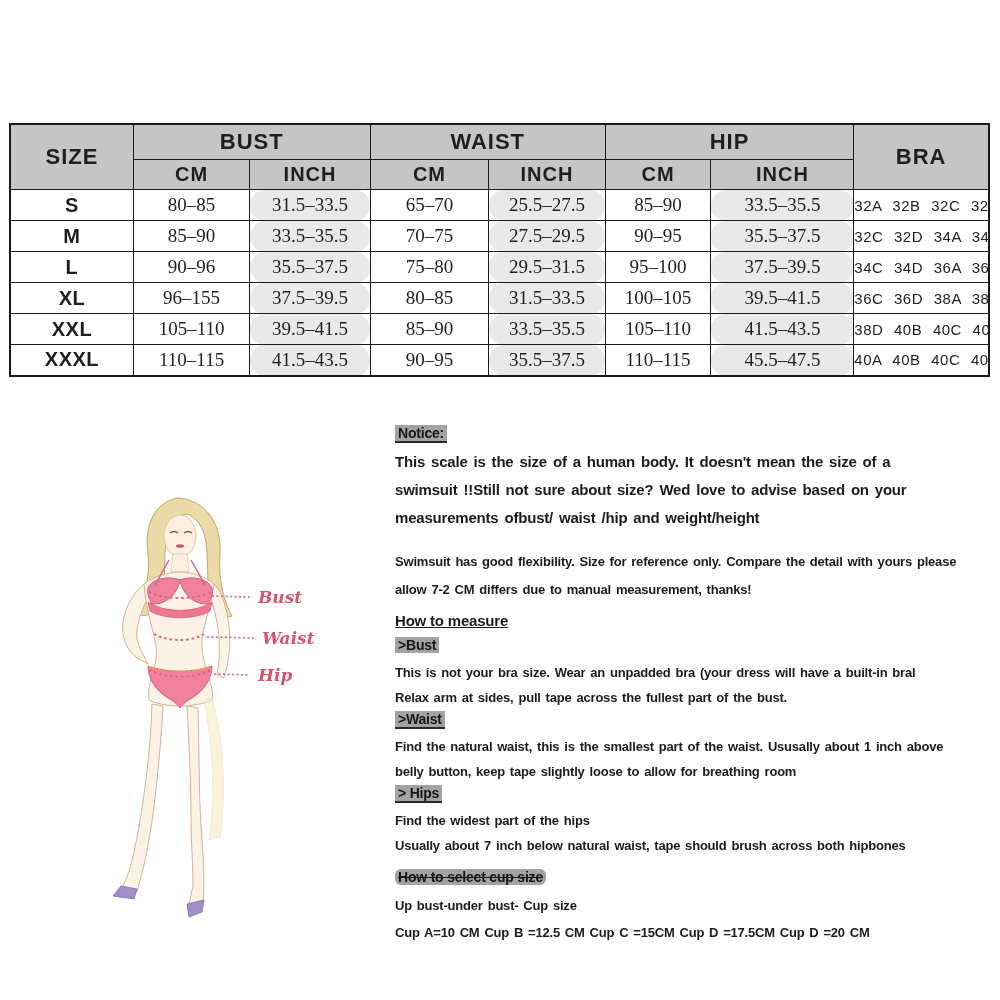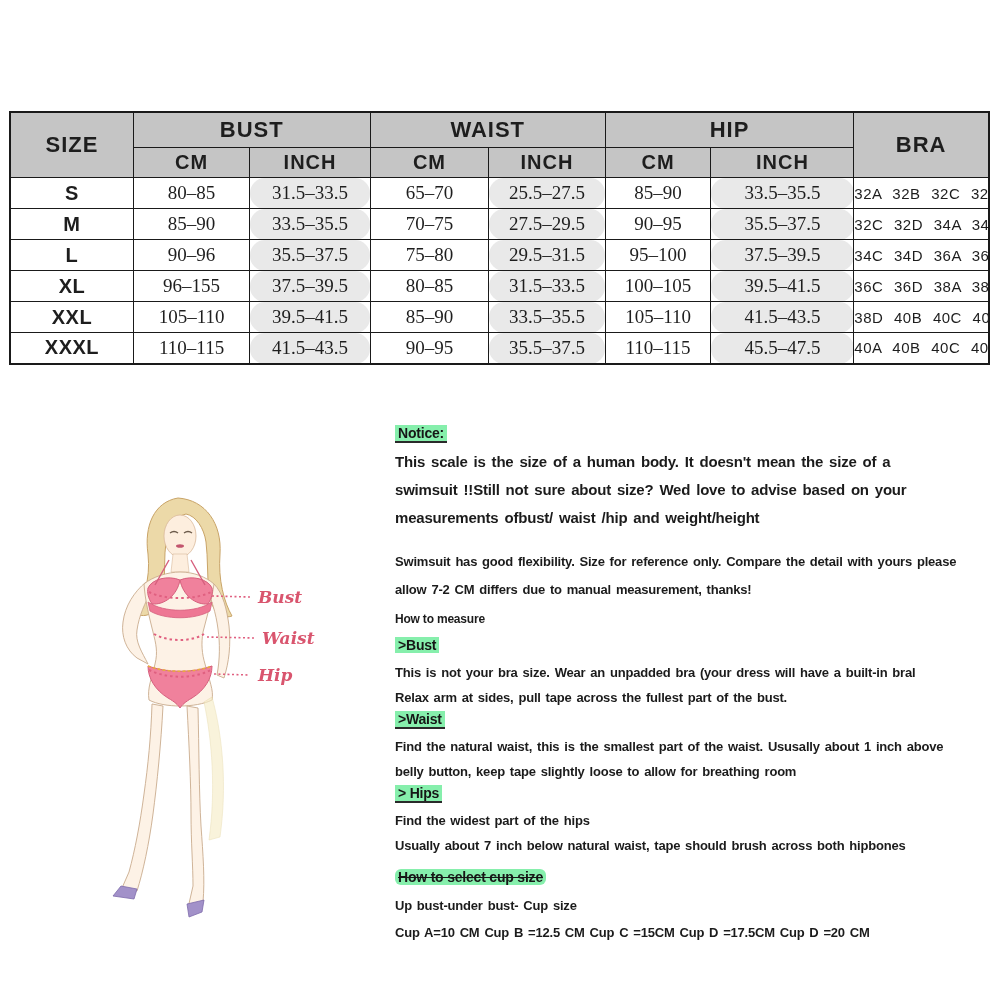--- a/index.html
+++ b/index.html
@@ -2,21 +2,21 @@
 <html><head>
 <meta charset="utf-8">
 <style>
   html,body{margin:0;padding:0;}
   body{
     width:1000px;height:1000px;position:relative;background:#ffffff;
     font-family:"Liberation Sans",sans-serif;overflow:hidden;
   }
 
   
-  .table-wrap{position:absolute;left:9px;top:111px;width:981px;}
+  .table-wrap{position:absolute;left:9px;top:123px;width:981px;}
   table.size-table{
     width:100%;border-collapse:collapse;table-layout:fixed;
     border:2px solid #1a1a1a;
   }
   table.size-table th,table.size-table td{
     border:1.6px solid #1a1a1a;text-align:center;vertical-align:middle;
     padding:0;overflow:hidden;white-space:nowrap;color:#1e1e1e;
   }
   th.group{
     background:#c5c5c5;font-size:22px;font-weight:bold;letter-spacing:1px;
@@ -33,30 +33,30 @@
   td.bra-val{font-size:15px;word-spacing:6px;letter-spacing:.5px;}
   tr.data-row{height:31px;}
 
   
   .figure-wrap{position:absolute;left:92px;top:492px;width:300px;height:445px;}
 
   
   .notes{position:absolute;left:395px;top:424px;width:600px;color:#1b1b1b;}
   .notes div{white-space:nowrap;}
   .hl{
-    display:inline-block;background:#86efac;color:#161616;
+    display:inline-block;background:#a3a3a3;color:#161616;
     padding:0 3px;font-weight:bold;font-size:14px;letter-spacing:-.2px;
   }
   .hl-underline{border-bottom:2px solid #2a2a2a;}
   .hl-strike{text-decoration:line-through;border-radius:6px;}
   .head-line{height:22px;margin-bottom:2px;}
   .big-line{font-size:15px;font-weight:bold;line-height:28px;letter-spacing:-.2px;word-spacing:2px;}
   .mid-line{font-size:13px;font-weight:bold;line-height:28px;letter-spacing:-.2px;word-spacing:1.5px;}
   .small-line{font-size:13px;font-weight:bold;line-height:25px;letter-spacing:-.2px;word-spacing:1.5px;}
-  .plain-head{font-size:12px;font-weight:bold;height:20px;letter-spacing:-.2px;}
+  .plain-head{font-size:15px;font-weight:bold;height:20px;letter-spacing:-.2px;text-decoration:underline;}
   .gap16{height:16px;} .gap8{height:8px;} .gap4{height:4px;} .gap10{height:10px;}
   .cup-line{font-size:13px;font-weight:bold;line-height:27px;letter-spacing:-.2px;word-spacing:1.5px;}
 </style>
 </head>
 <body>
 
 <div class="table-wrap">
   <table class="size-table">
     <colgroup>
       <col style="width:12.6%">

